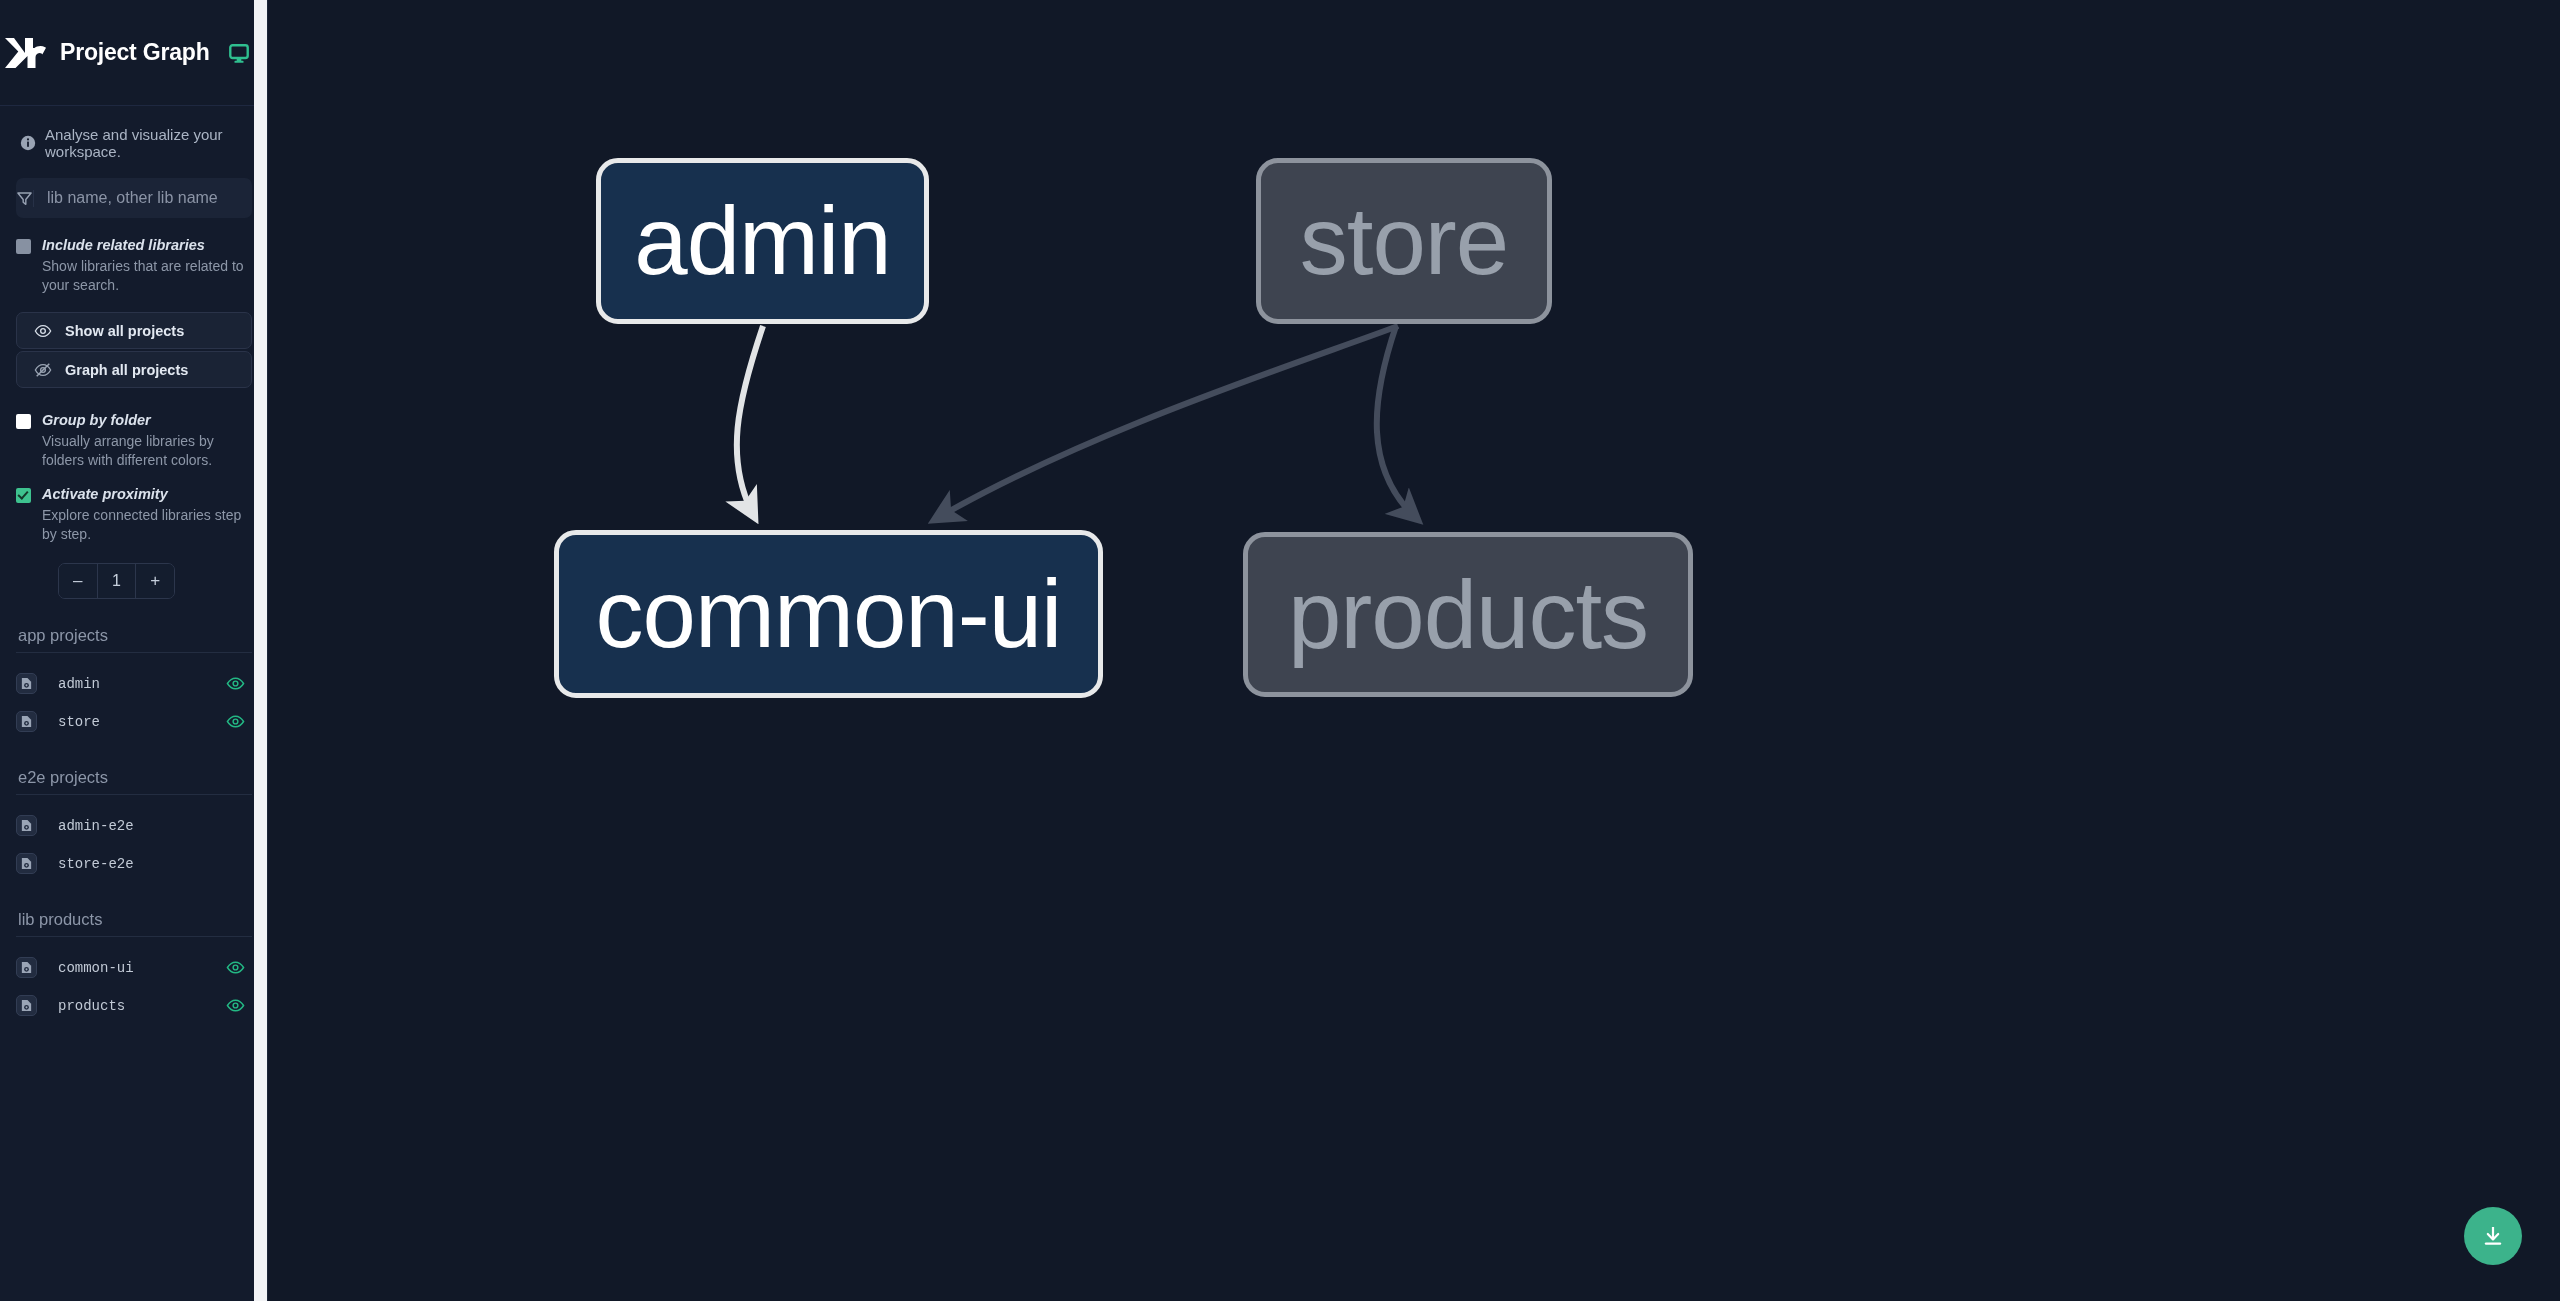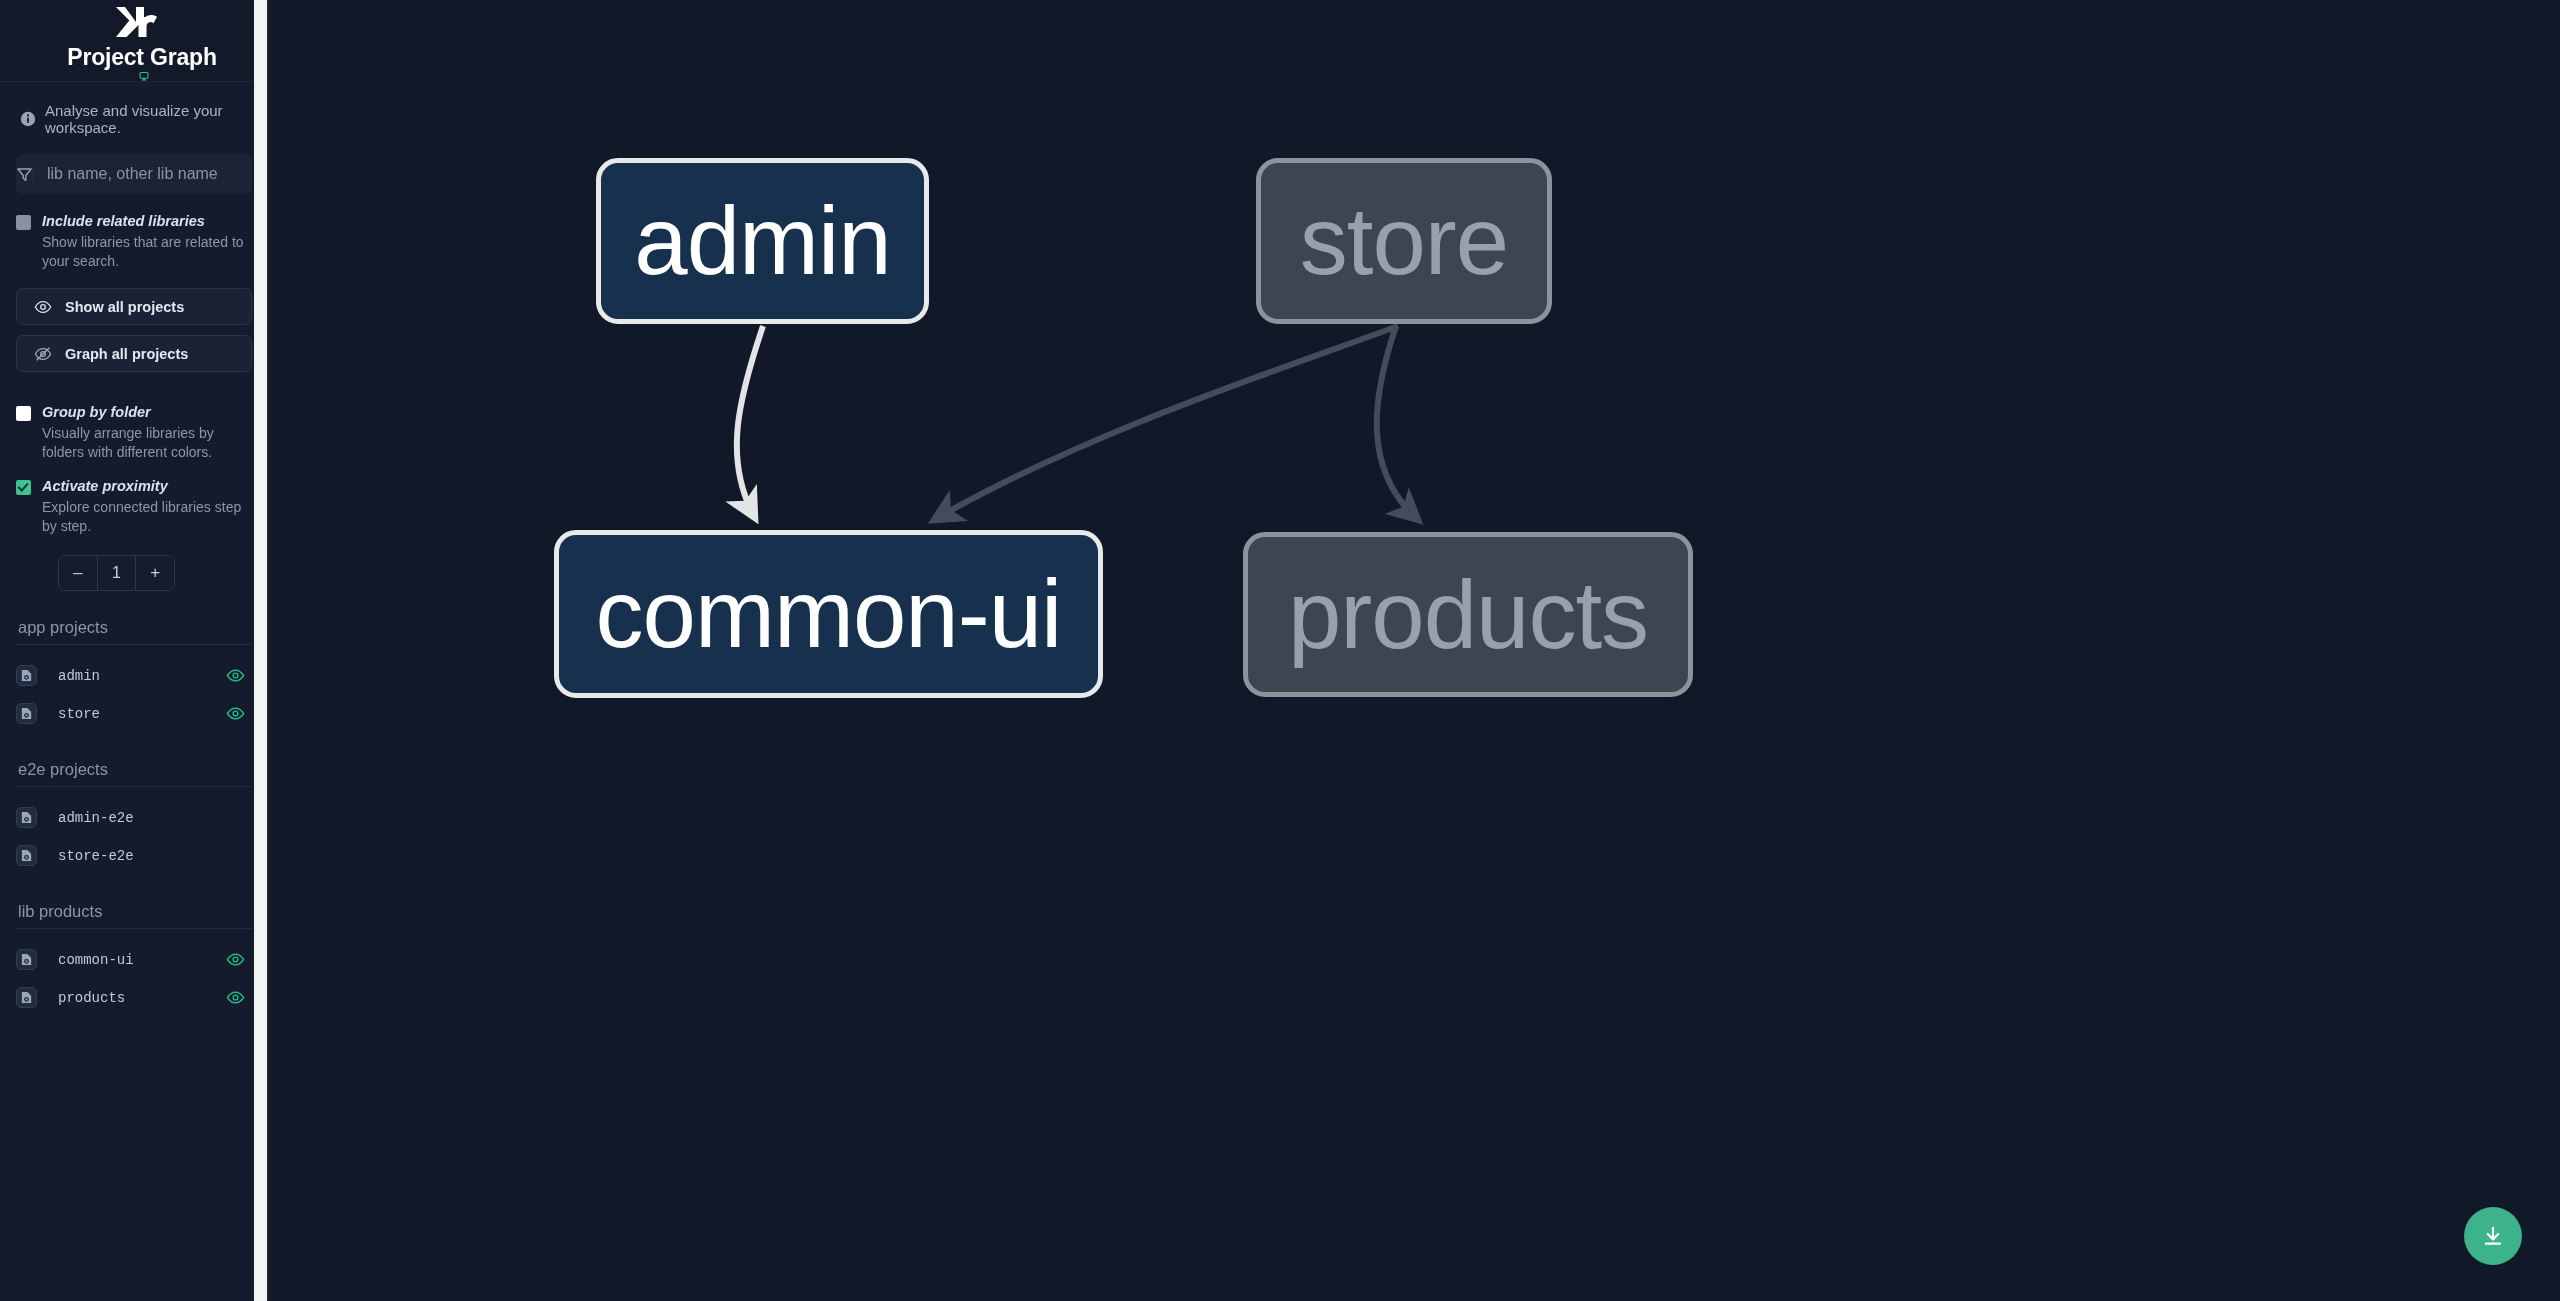--- a/index.html
+++ b/index.html
@@ -16,26 +16,25 @@
     position: relative;
     width: 268px; height: 1301px;
     background: #131b2c;
     border-right: 1px solid #1d2739;
     flex: 0 0 268px;
     overflow: hidden;
   }
   #sidebar-scroll { width: 268px; height: 1301px; position: relative; }
 
   .hdr {
-    height: 82px;
+    height: 106px;
     display: flex; align-items: center;
     padding-left: 2px;
     border-bottom: 1px solid #1e2840;
     background: #121a2a;
-    flex-direction: column;
   }
   .nx-logo { width: 44px; height: 38px; flex: 0 0 44px; display:block; }
   .hdr-title {
     font-size: 23px; font-weight: bold; color: #ffffff;
     margin-left: 14px; letter-spacing: -0.2px;
   }
   .hdr-monitor { margin-left: 18px; width: 22px; height: 22px; display:block; }
 
   .tagline {
     display: flex; align-items: center; gap: 9px;
@@ -83,21 +82,21 @@
   }
   .opt-label { font-size: 14.5px; font-weight: bold; color: #dbe2ec; line-height: 1.35; font-style: italic; }
   .opt-desc { font-size: 14px; color: #8d97a8; line-height: 1.38; margin-top: 1px; }
 
   .btn-wrap { padding: 17px 16px 0 16px; }
   .sb-btn {
     display: flex; align-items: center; gap: 13px;
     width: 236px; height: 37px;
     background: #1a2335; border: 1px solid #2a3consectetur; border: 1px solid #2a3349;
     border-radius: 7px;
-    padding-left: 17px; margin-bottom: 10px;
+    padding-left: 17px; margin-bottom: 2px;
     color: #e2e8f1; font-size: 14.5px; font-weight: bold;
     cursor: pointer;
     font-family: "Liberation Sans", sans-serif;
   }
   .sb-btn svg { width: 18px; height: 18px; flex:0 0 18px; display:block; }
 
   .stepper {
     display: flex; margin: 18px 0 0 58px;
     width: 117px; height: 36px;
     border: 1px solid #2c364c; border-radius: 7px; overflow: hidden;

